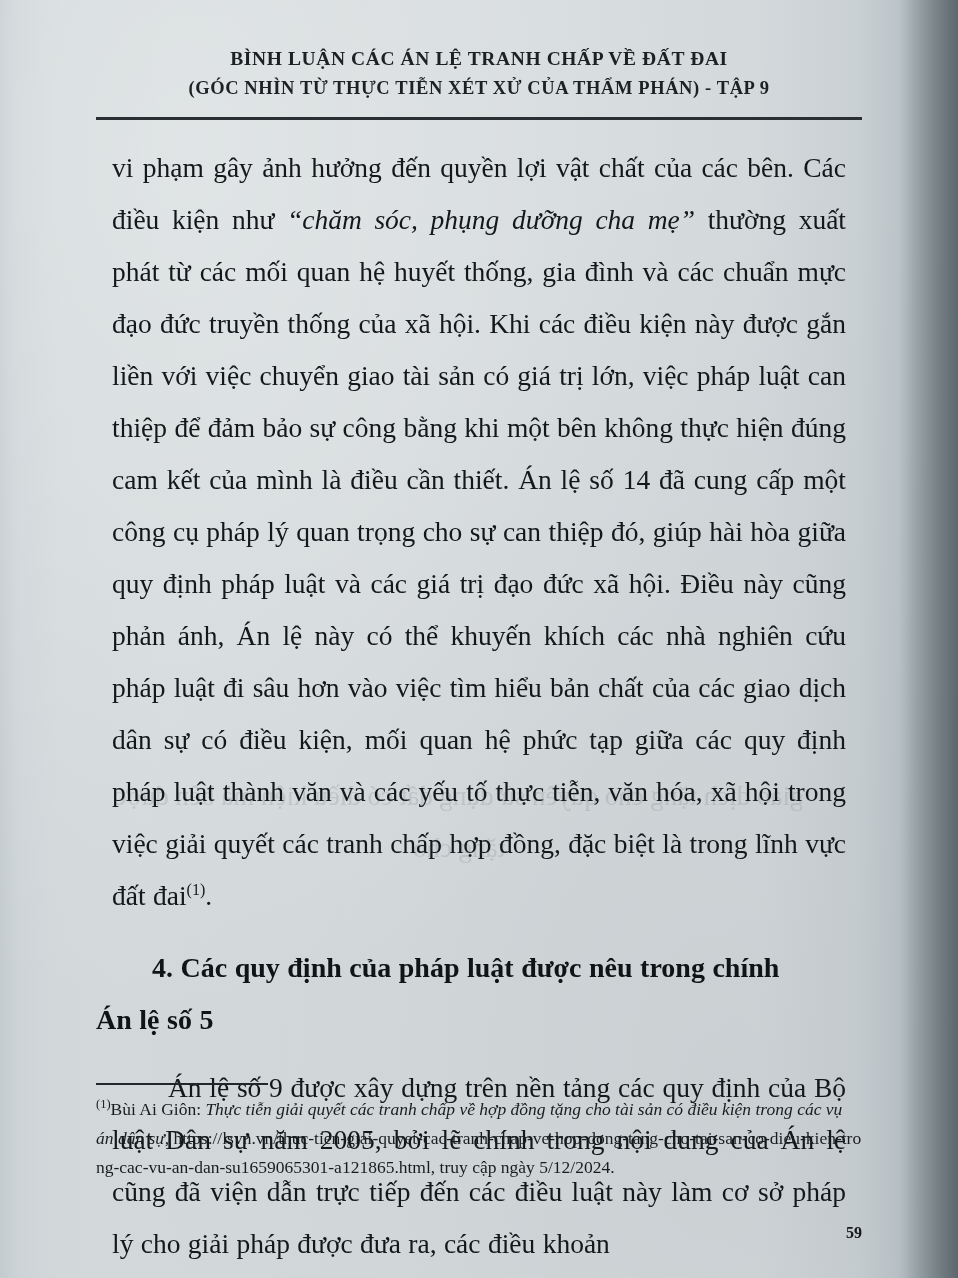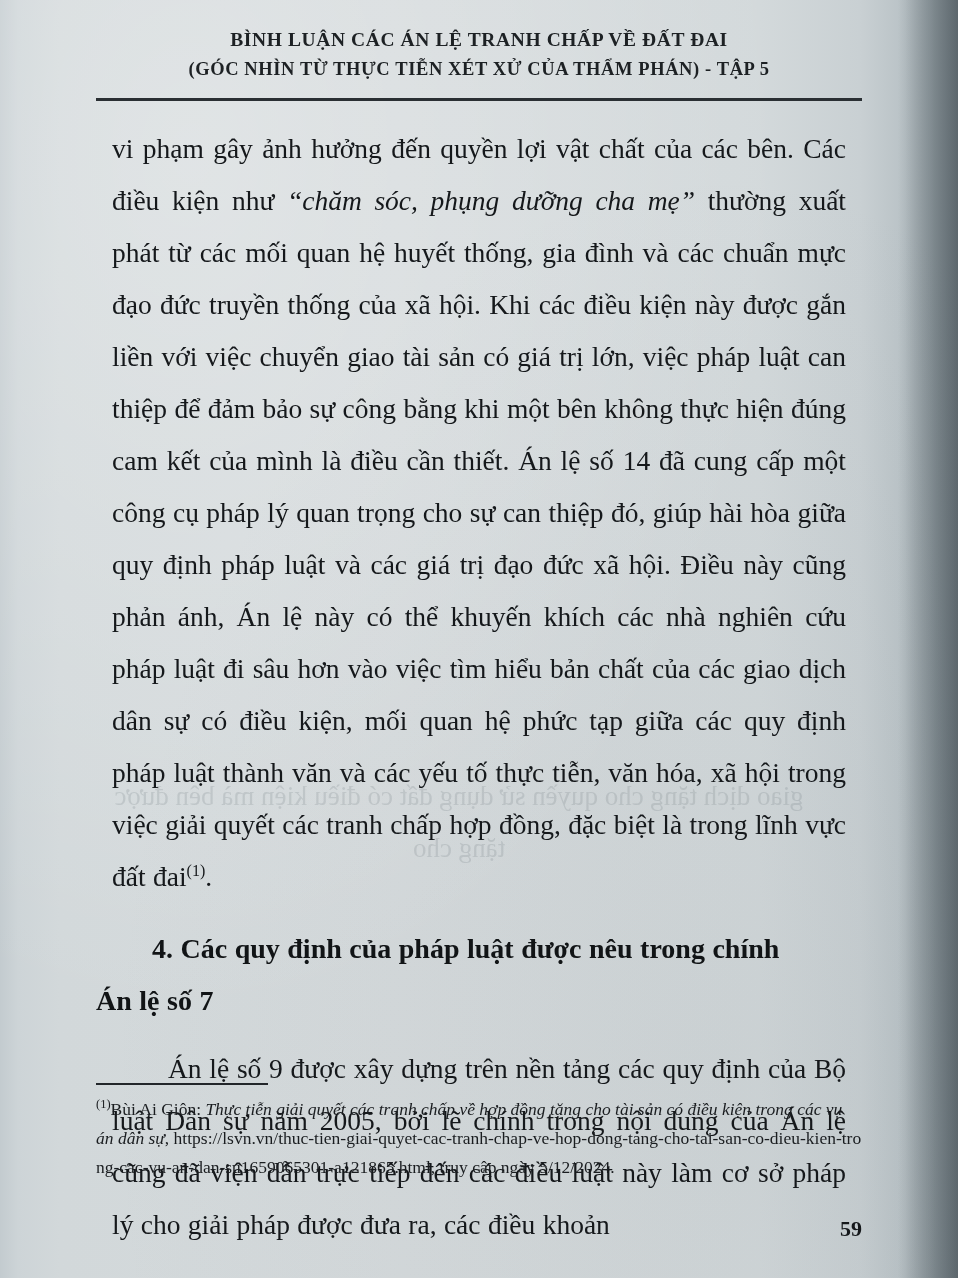--- a/index.html
+++ b/index.html
@@ -36,21 +36,21 @@
       radial-gradient(ellipse at 75% 85%, rgba(120,130,135,0.10), rgba(255,255,255,0) 60%);
   }
 
   .content {
     position: relative;
     z-index: 2;
     padding: 0 96px 0 96px;
   }
 
   .header {
-    padding-top: 25px;
+    padding-top: 44px;
     text-align: center;
   }
   .header-line {
     font-family: "Liberation Serif", serif;
     font-weight: bold;
     font-size: 19.5px;
     letter-spacing: 0.6px;
     color: #1d2124;
     line-height: 1.55;
     white-space: nowrap;
@@ -136,21 +136,21 @@
   .footnote .fn-url {
     word-break: break-all;
   }
 
   .page-number {
     position: absolute;
     right: 96px;
     bottom: 36px;
     z-index: 3;
     font-weight: bold;
-    font-size: 22px;
+    font-size: 16px;
     color: #15181b;
   }
 
   
   .ghost {
     position: absolute;
     z-index: 1;
     left: 110px;
     right: 150px;
     top: 770px;
@@ -179,30 +179,30 @@
 <body>
 
 <div class="page">
 
   <div class="ghost">giao dịch tặng cho quyền sử dụng đất có điều kiện mà bên được tặng cho</div>
 
   <div class="content">
 
     <div class="header">
       <div class="header-line">BÌNH LUẬN CÁC ÁN LỆ TRANH CHẤP VỀ ĐẤT ĐAI</div>
-      <div class="header-line second">(GÓC NHÌN TỪ THỰC TIỄN XÉT XỬ CỦA THẨM PHÁN) - TẬP 5</div>
+      <div class="header-line second">(GÓC NHÌN TỪ THỰC TIỄN XÉT XỬ CỦA THẨM PHÁN) - TẬP 9</div>
       <div class="rule"></div>
     </div>
 
     <div class="body-text">
       <p><span>vi phạm gây ảnh hưởng đến quyền lợi vật chất của các bên. Các điều kiện như </span><span class="ital">“chăm sóc, phụng dưỡng cha mẹ”</span><span> thường xuất phát từ các mối quan hệ huyết thống, gia đình và các chuẩn mực đạo đức truyền thống của xã hội. Khi các điều kiện này được gắn liền với việc chuyển giao tài sản có giá trị lớn, việc pháp luật can thiệp để đảm bảo sự công bằng khi một bên không thực hiện đúng cam kết của mình là điều cần thiết. Án lệ số 14 đã cung cấp một công cụ pháp lý quan trọng cho sự can thiệp đó, giúp hài hòa giữa quy định pháp luật và các giá trị đạo đức xã hội. Điều này cũng phản ánh, Án lệ này có thể khuyến khích các nhà nghiên cứu pháp luật đi sâu hơn vào việc tìm hiểu bản chất của các giao dịch dân sự có điều kiện, mối quan hệ phức tạp giữa các quy định pháp luật thành văn và các yếu tố thực tiễn, văn hóa, xã hội trong việc giải quyết các tranh chấp hợp đồng, đặc biệt là trong lĩnh vực đất đai</span><span class="sup">(1)</span><span>.</span></p>
 
       <div class="section-heading">
         <span class="first-line">4. Các quy định của pháp luật được nêu trong chính</span>
-        <span>Án lệ số 7</span>
+        <span>Án lệ số 5</span>
       </div>
 
       <p class="indent">Án lệ số 9 được xây dựng trên nền tảng các quy định của Bộ luật Dân sự năm 2005, bởi lẽ chính trong nội dung của Án lệ cũng đã viện dẫn trực tiếp đến các điều luật này làm cơ sở pháp lý cho giải pháp được đưa ra, các điều khoản</p>
     </div>
 
   </div>
 
   <div class="footnote-wrap">
     <div class="footnote-rule"></div>
     <div class="footnote"><span class="fn-mark">(1)</span><span>Bùi Ai Giôn: </span><span class="fn-title">Thực tiễn giải quyết các tranh chấp về hợp đồng tặng cho tài sản có điều kiện trong các vụ án dân sự</span><span>, </span><span class="fn-url">https://lsvn.vn/thuc-tien-giai-quyet-cac-tranh-chap-ve-hop-dong-tang-cho-tai-san-co-dieu-kien-trong-cac-vu-an-dan-su1659065301-a121865.html</span><span>, truy cập ngày 5/12/2024.</span></div>

